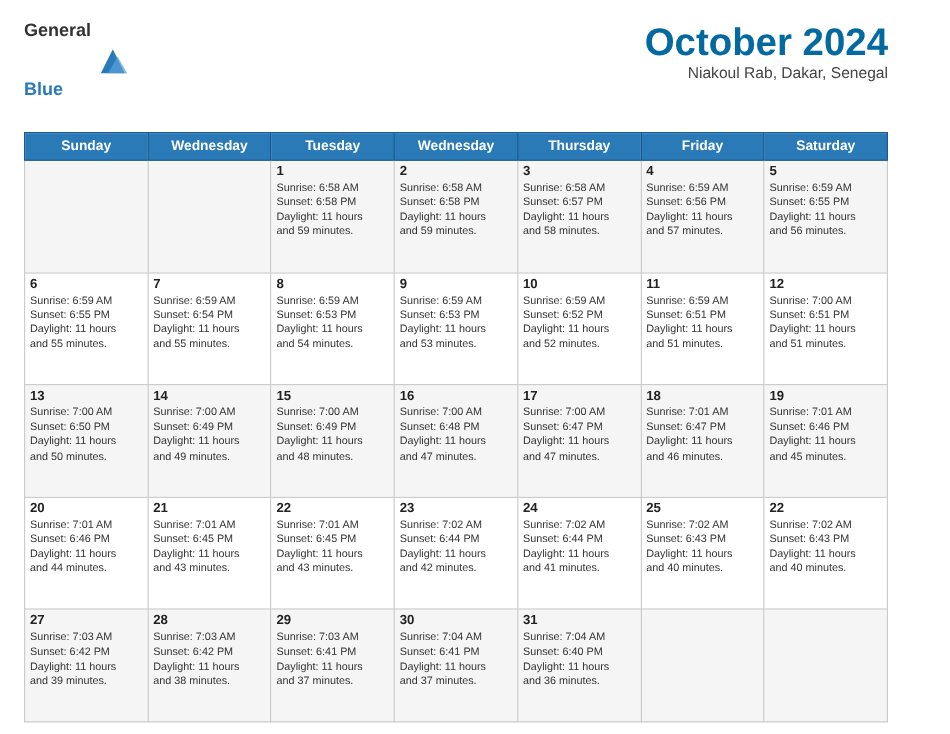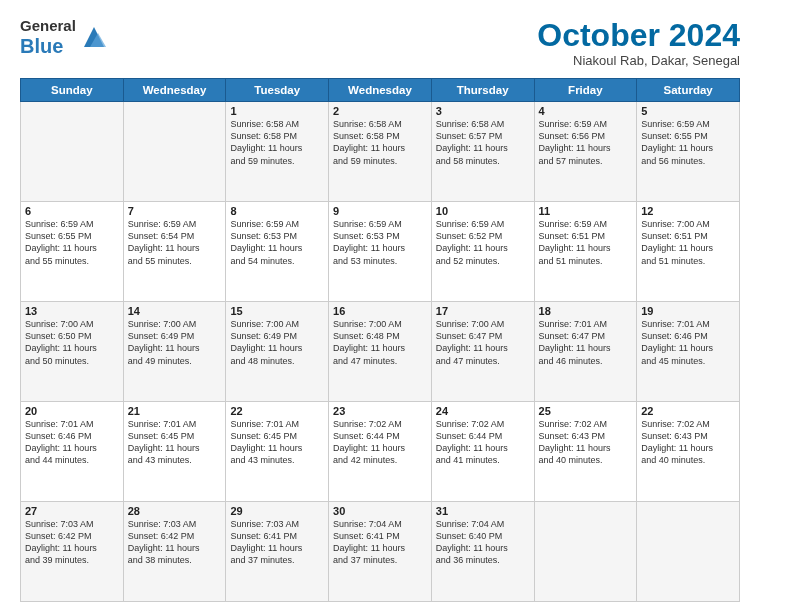--- a/index.html
+++ b/index.html
@@ -9,20 +9,21 @@
       width: 792px;
       height: 612px;
       overflow: hidden;
     }
     .page {
       width: 760px;
       height: 612px;
       padding: 18px 20px 10px 20px;
       display: flex;
       flex-direction: column;
+      gap: 17px;
     }
     .header {
       display: flex;
       justify-content: space-between;
       align-items: flex-start;
       margin-bottom: 10px;
     }
     .logo {
       display: flex;
       align-items: center;
@@ -32,23 +33,24 @@
       display: flex;
       flex-direction: column;
       line-height: 1.1;
     }
     .logo-general {
       font-size: 15px;
       font-weight: bold;
       color: #333;
     }
     .logo-blue {
-      font-size: 20px;
+      font-size: 15px;
       font-weight: bold;
       color: #2a7ab8;
+      margin-top: 32px;
     }
     .logo-icon {
       width: 28px;
       height: 28px;
       margin-left: 2px;
     }
     .title-block {
       text-align: right;
     }
     .month-title {

